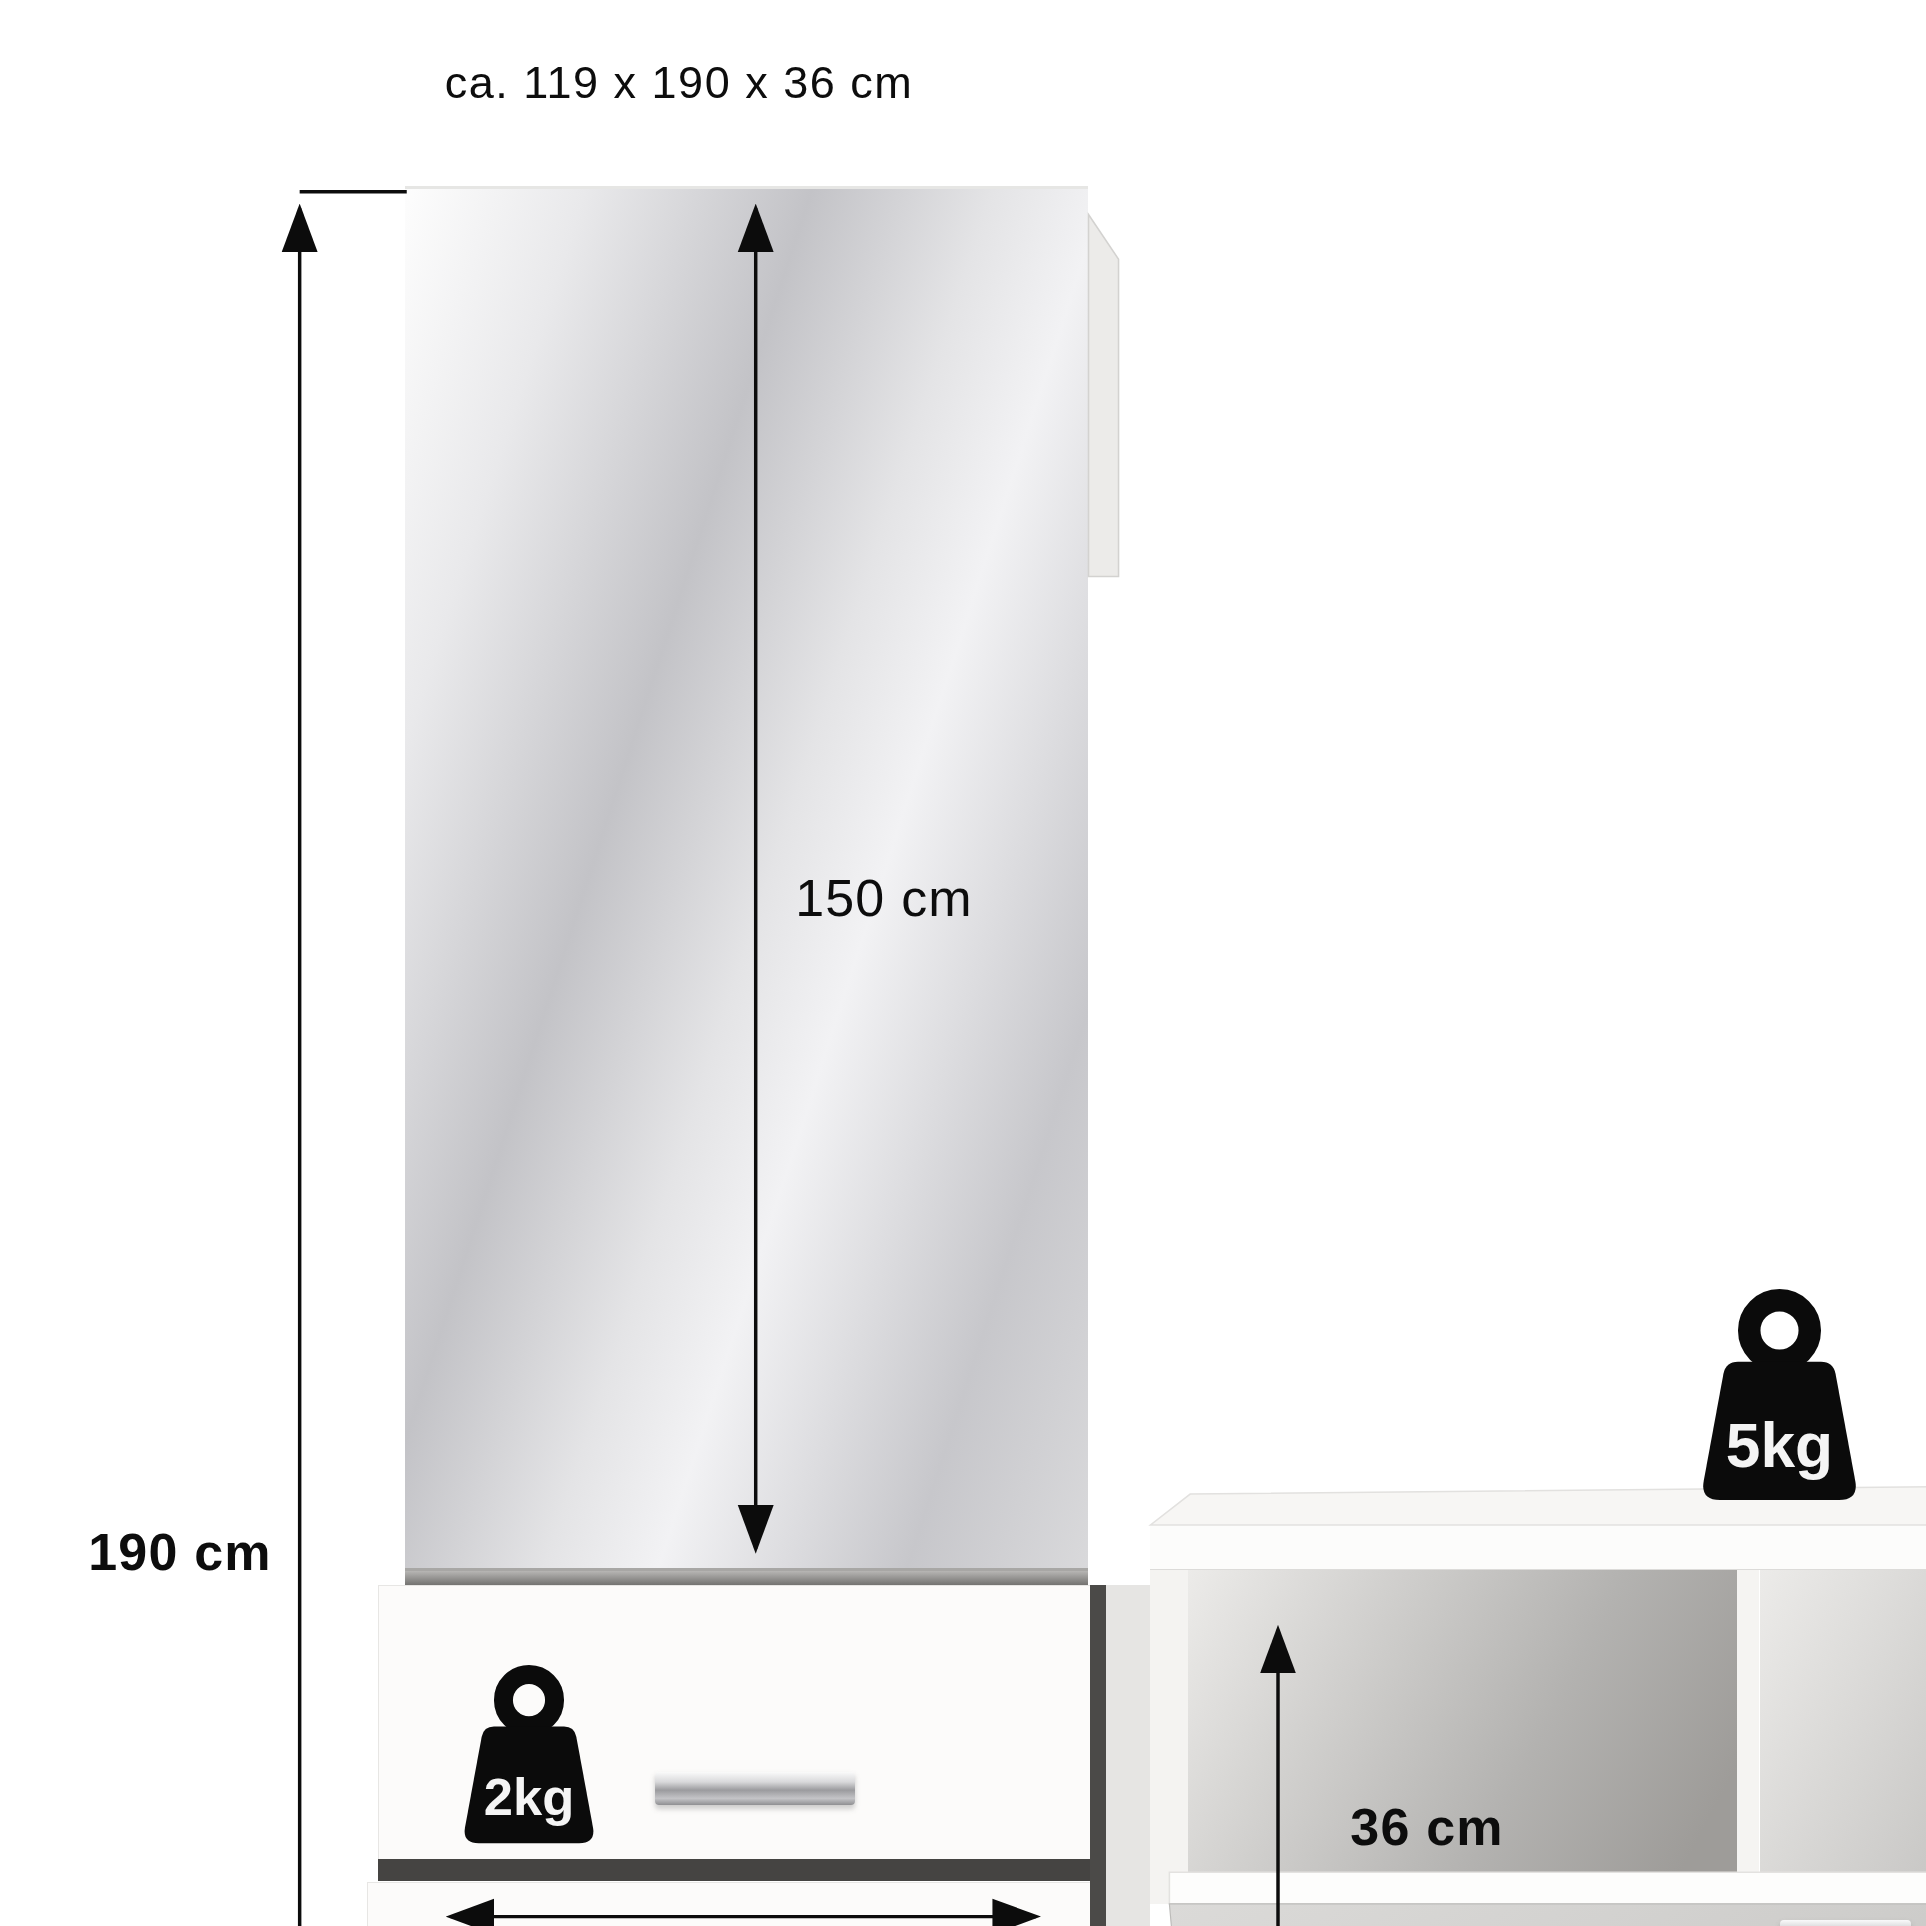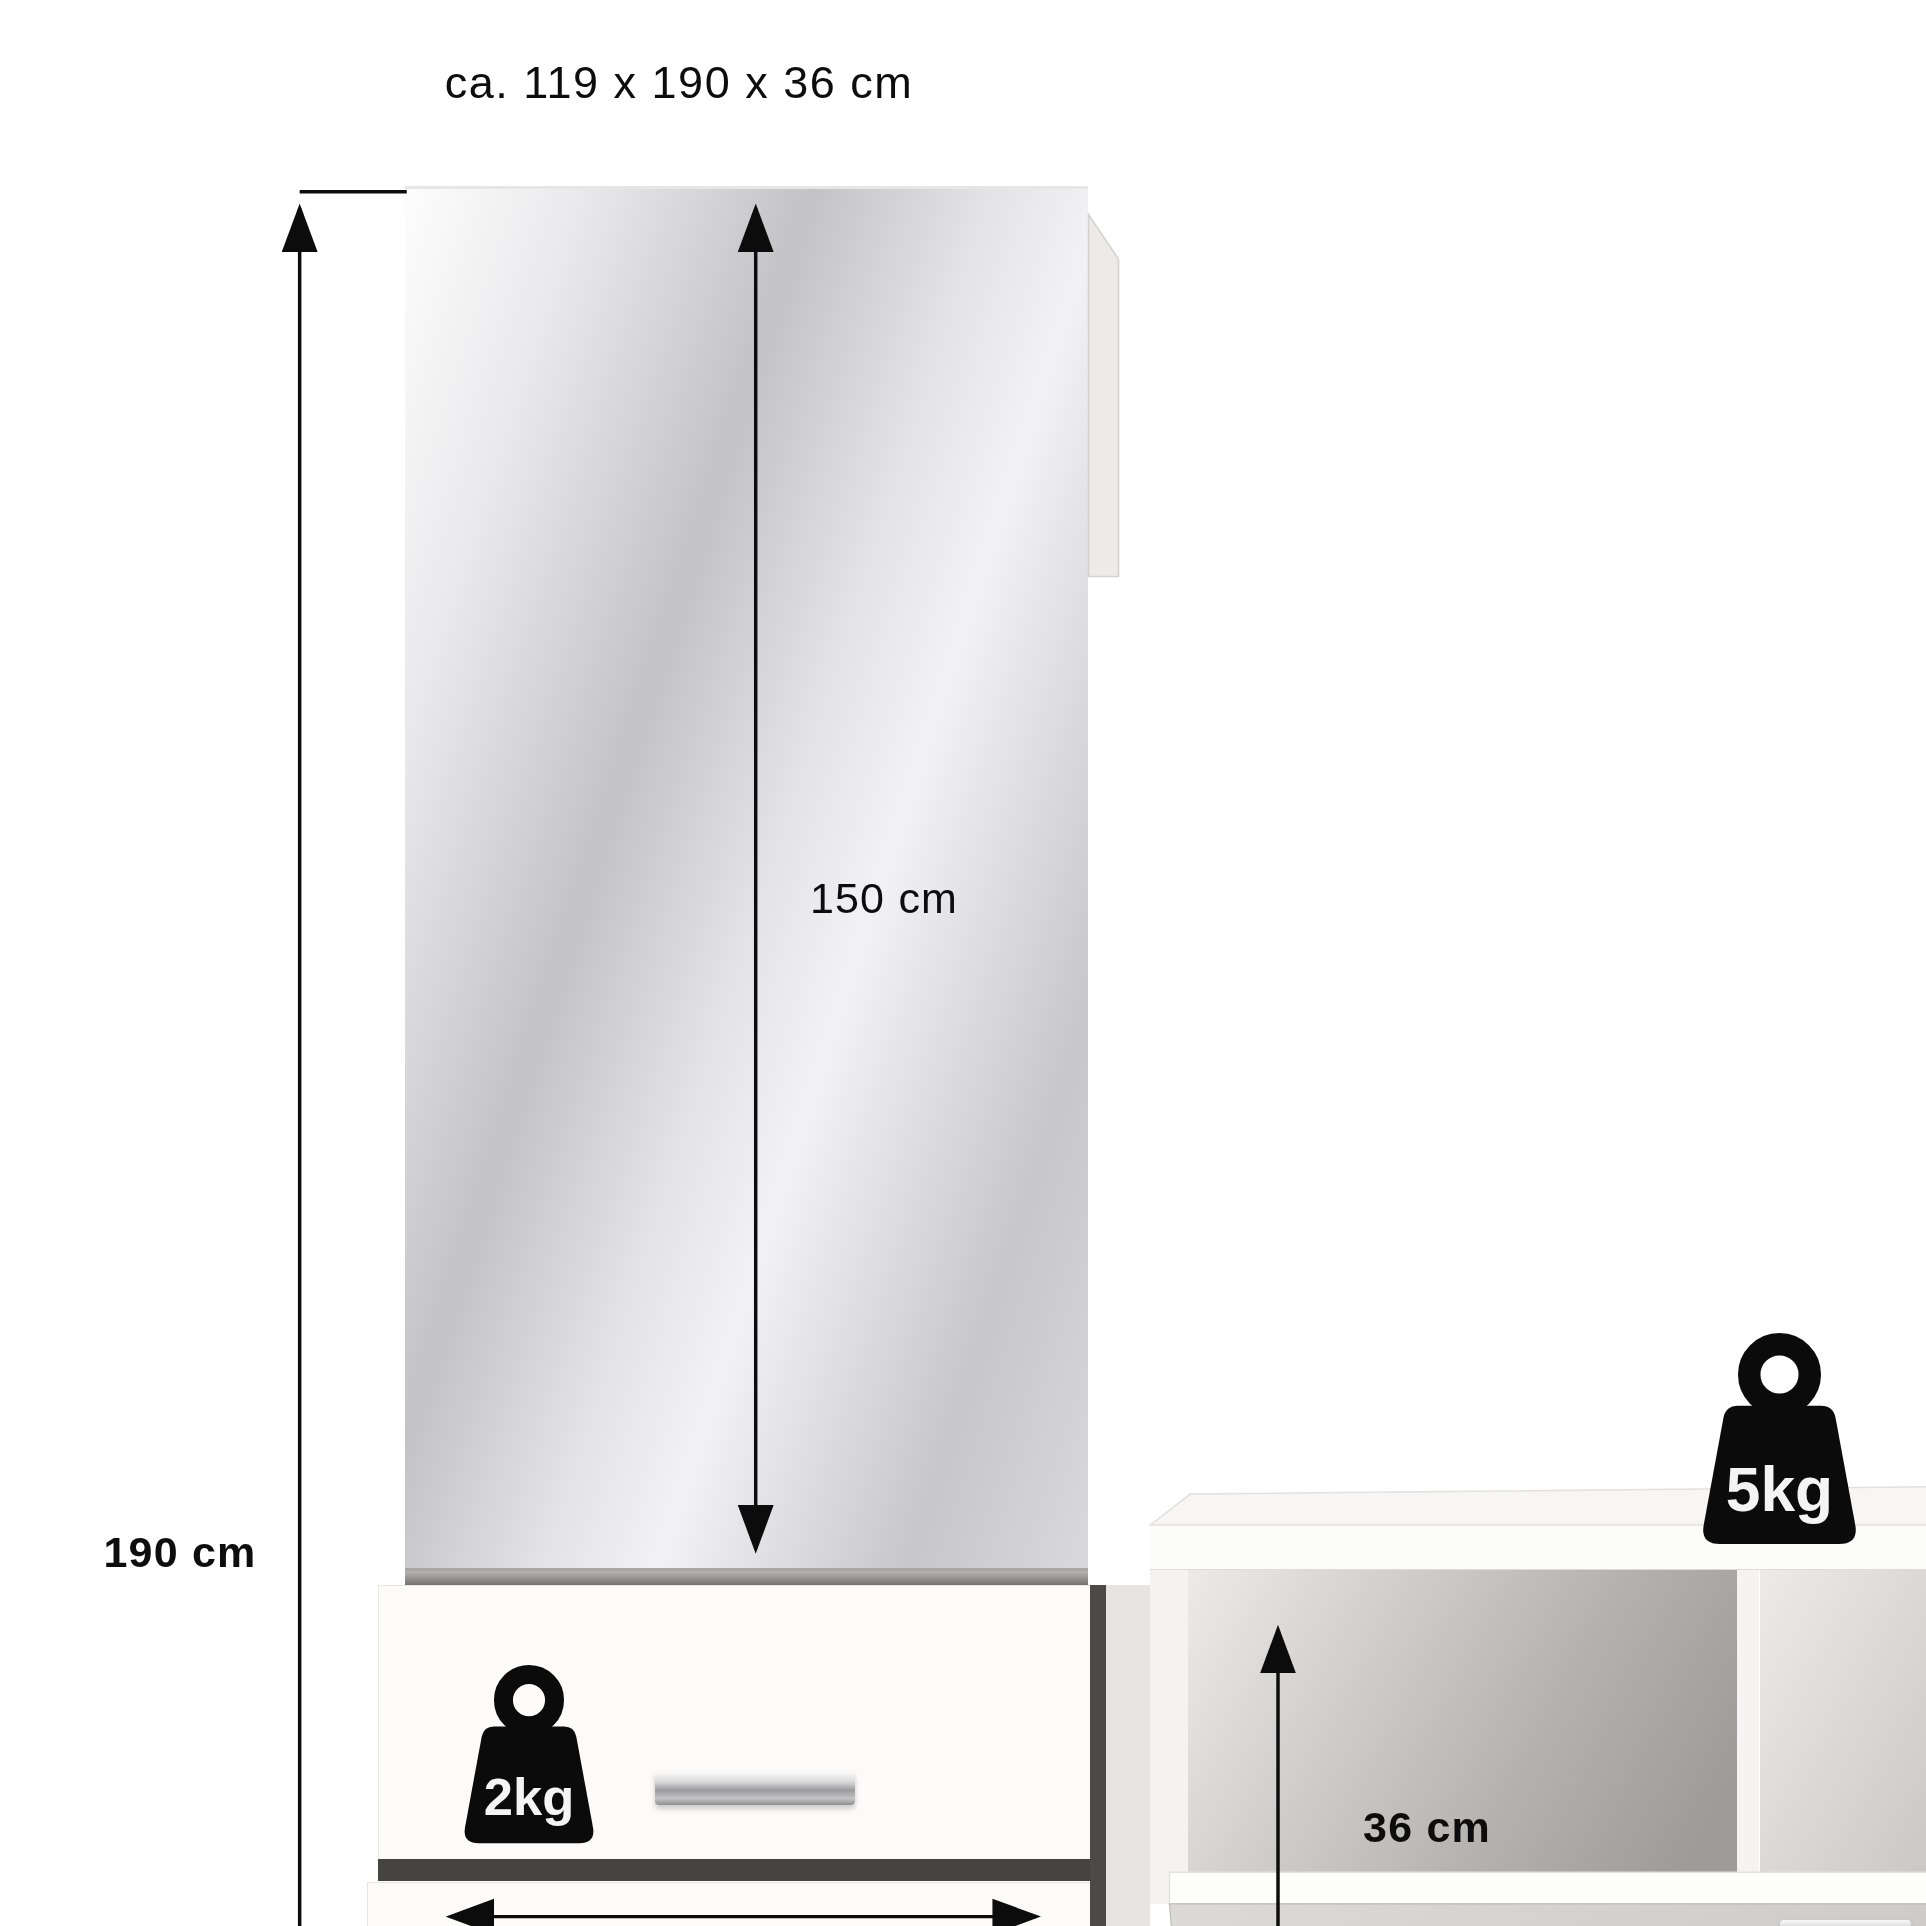--- a/index.html
+++ b/index.html
@@ -1,20 +1,20 @@
 <!DOCTYPE html>
 <html style="font-size:6.2px"><head>
 <meta charset="utf-8">
 <style>
   html,body{margin:0;padding:0;background:#ffffff;}
   body{width:2707px;height:2925px;font-family:"Liberation Sans",sans-serif;}
   #scene{position:relative;width:2707px;height:2925px;background:#ffffff;overflow:hidden;}
   .block{position:absolute;box-sizing:border-box;}
   .white{background:#fcfbfa;border:1.2px solid #e7e6e4;}
-  .dimlabel{position:absolute;transform:translate(-50%,-50%);font-size:43px;letter-spacing:1.2px;color:#0d0d0d;white-space:nowrap;font-weight:400;}
+  .dimlabel{position:absolute;transform:translate(-50%,-50%);font-size:52px;letter-spacing:1.2px;color:#0d0d0d;white-space:nowrap;font-weight:400;}
   .title{font-size:45px;letter-spacing:1.5px;}
   .handle{position:absolute;border-radius:3.9px;background:linear-gradient(180deg,#fafafa 0%,#d9d9db 30%,#9b9b9e 55%,#c4c4c7 80%,#8f8f92 100%);box-shadow:0 3.1px 5.4px rgba(120,120,120,.35);}
   .weight{position:absolute;}
   .weight svg{display:block;width:100%;height:100%;}
   .weight text{font-weight:700;fill:#f4f4f4;font-family:"Liberation Sans",sans-serif;}
   svg.overlay{position:absolute;left:0;top:0;pointer-events:none;}
   .mirror{background:linear-gradient(108deg,#fdfdfd 0%,#e9e9eb 16%,#c3c3c7 36%,#e4e4e6 52%,#f2f2f4 62%,#c7c7cb 84%,#d9d9db 100%);border-top:3.1px solid #e6e6e4;border-bottom:3.9px solid #a8a7a5;}
   .interior{background:linear-gradient(118deg,#ecebe9 0%,#d2d1cf 28%,#b3b2b0 62%,#9e9c99 92%);}
 </style>
 </head>
@@ -65,21 +65,21 @@
   <div class="handle" style="left:1780px;top:1920px;width:131px;height:25px;z-index:2;"></div>
 
   <div class="weight" style="left:456px;top:1665px;width:146px;height:190px;z-index:3;">
     <svg viewBox="0 0 100 130">
       <circle cx="50" cy="24" r="17.5" fill="none" stroke="#0b0b0b" stroke-width="13"></circle>
       <path d="M26,42 h48 q7,0 8.4,7 l11.4,62 q2,11 -9.4,11 H15.6 q-11.4,0 -9.4,-11 l11.4,-62 q1.4,-7 8.4,-7 Z" fill="#0b0b0b"></path>
       <text x="50" y="103" font-size="36" text-anchor="middle">2kg</text>
     </svg>
   </div>
 
-  <div class="weight" style="left:1693px;top:1333px;width:173px;height:225px;z-index:3;">
+  <div class="weight" style="left:1693px;top:1289px;width:173px;height:225px;z-index:3;">
     <svg viewBox="0 0 100 130">
       <circle cx="50" cy="24" r="17.5" fill="none" stroke="#0b0b0b" stroke-width="13"></circle>
       <path d="M26,42 h48 q7,0 8.4,7 l11.4,62 q2,11 -9.4,11 H15.6 q-11.4,0 -9.4,-11 l11.4,-62 q1.4,-7 8.4,-7 Z" fill="#0b0b0b"></path>
       <text x="50" y="103" font-size="36" text-anchor="middle">5kg</text>
     </svg>
   </div>
 
   <svg class="overlay" width="2707" height="2925" viewBox="0 0 7028 7592" style="z-index:4;">
     <defs>
       <marker id="ah" viewBox="0 0 10 10" refX="9" refY="5" markerWidth="14" markerHeight="14" orient="auto-start-reverse">

